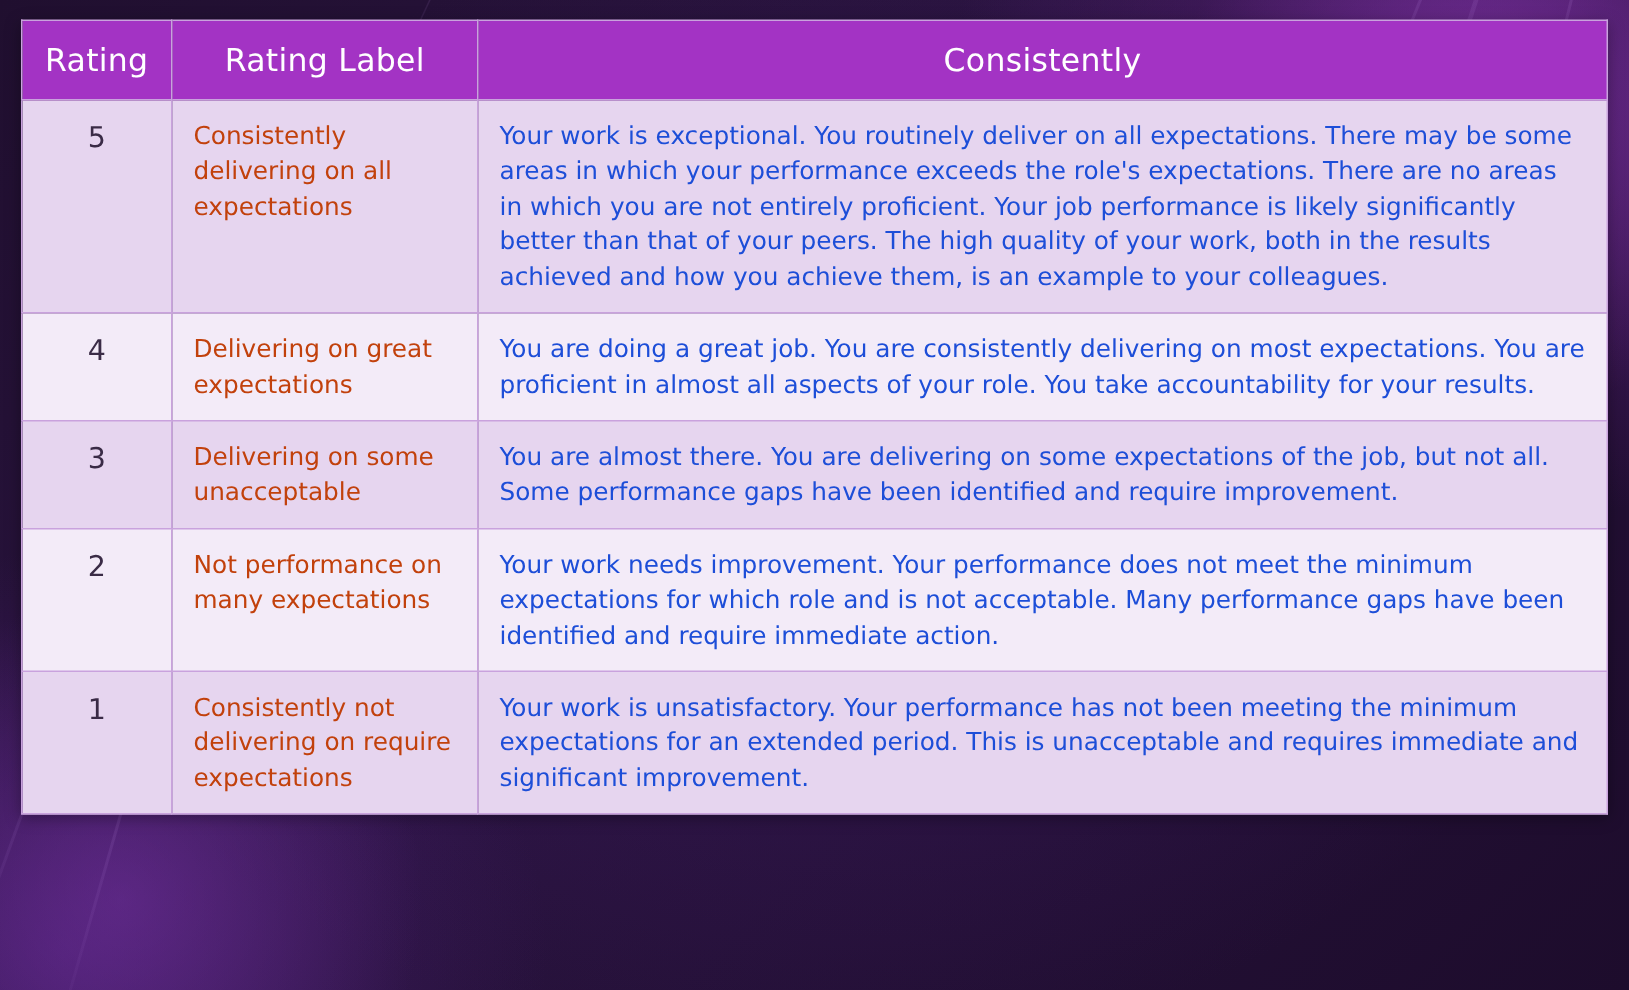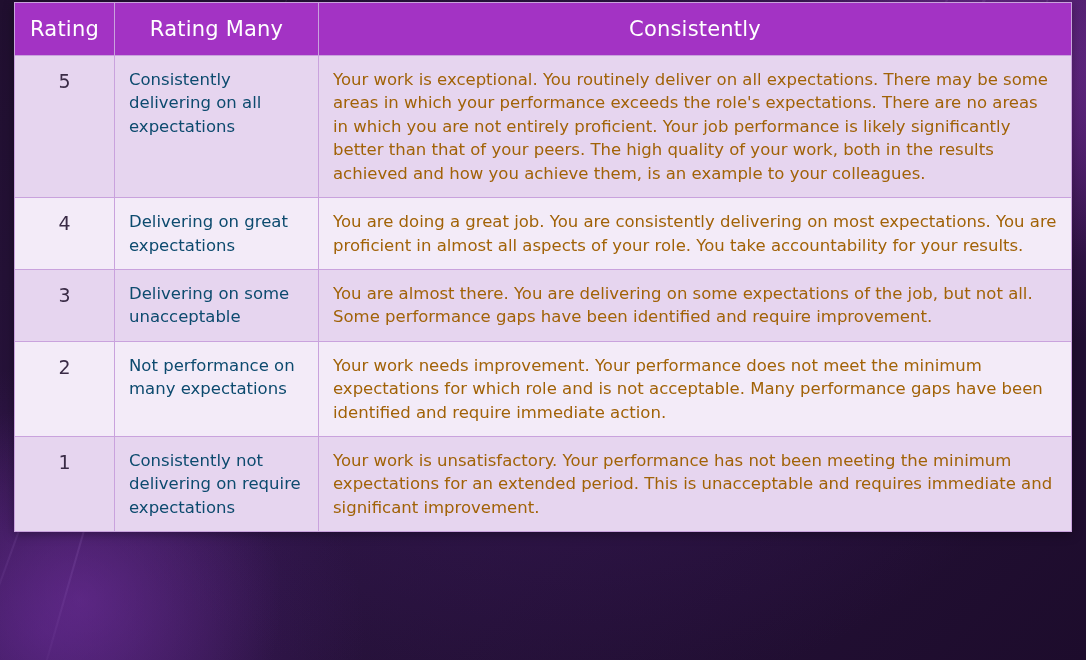--- a/index.html
+++ b/index.html
@@ -48,21 +48,21 @@
   }
   .g2 {
     left: -130px; bottom: -150px; width: 420px; height: 420px;
     background: radial-gradient(circle, rgba(140, 60, 190, 0.38), rgba(140, 60, 190, 0) 68%);
   }
 
   
   #table-wrap {
     position: absolute;
     left: 14px;
-    top: 2px;
+    top: 13px;
     width: 1058px;
   }
   table {
     border-collapse: collapse;
     width: 1058px;
     table-layout: fixed;
     box-shadow: 0 2px 10px rgba(0,0,0,0.35);
   }
   thead th {
     background: #a333c4;
@@ -72,38 +72,38 @@
     padding: 14px 10px;
     text-align: center;
     border: 1px solid #c9a2dd;
     letter-spacing: 0.2px;
   }
   td {
     border: 1px solid #c9a2dd;
     vertical-align: top;
     font-size: 16.5px;
     line-height: 1.42;
-    color: #a16207;
+    color: #1d4ed8;
     padding: 12px 14px;
   }
   td.rating {
     text-align: center;
     font-size: 19px;
     color: #3a2b46;
     padding-top: 12px;
   }
   
   tr.tint-a td { background: #e6d5ef; }
   tr.tint-b td { background: #f3ebf8; }
 
   .col-rating   { width: 100px; }
   .col-label    { width: 204px; }
   .col-desc     { width: auto; }
 
-  .label-cell { color: #0c4a6e; }
+  .label-cell { color: #c2410c; }
 </style>
 </head>
 <body>
 
 <div id="slide">
   <div class="glow g1"></div>
   <div class="glow g2"></div>
   <div class="streak s1"></div>
   <div class="streak s2"></div>
   <div class="streak s3"></div>
@@ -114,21 +114,21 @@
   <div id="table-wrap">
     <table>
       <colgroup>
         <col class="col-rating">
         <col class="col-label">
         <col class="col-desc">
       </colgroup>
       <thead>
         <tr>
           <th>Rating</th>
-          <th>Rating Many</th>
+          <th>Rating Label</th>
           <th>Consistently</th>
         </tr>
       </thead>
       <tbody>
         <tr class="tint-a">
           <td class="rating">5</td>
           <td class="label-cell">Consistently delivering on all expectations</td>
           <td>Your work is exceptional. You routinely deliver on all expectations. There may be some areas in which your performance exceeds the role's expectations. There are no areas in which you are not entirely proficient. Your job performance is likely significantly better than that of your peers. The high quality of your work, both in the results achieved and how you achieve them, is an example to your colleagues.</td>
         </tr>
         <tr class="tint-b">

